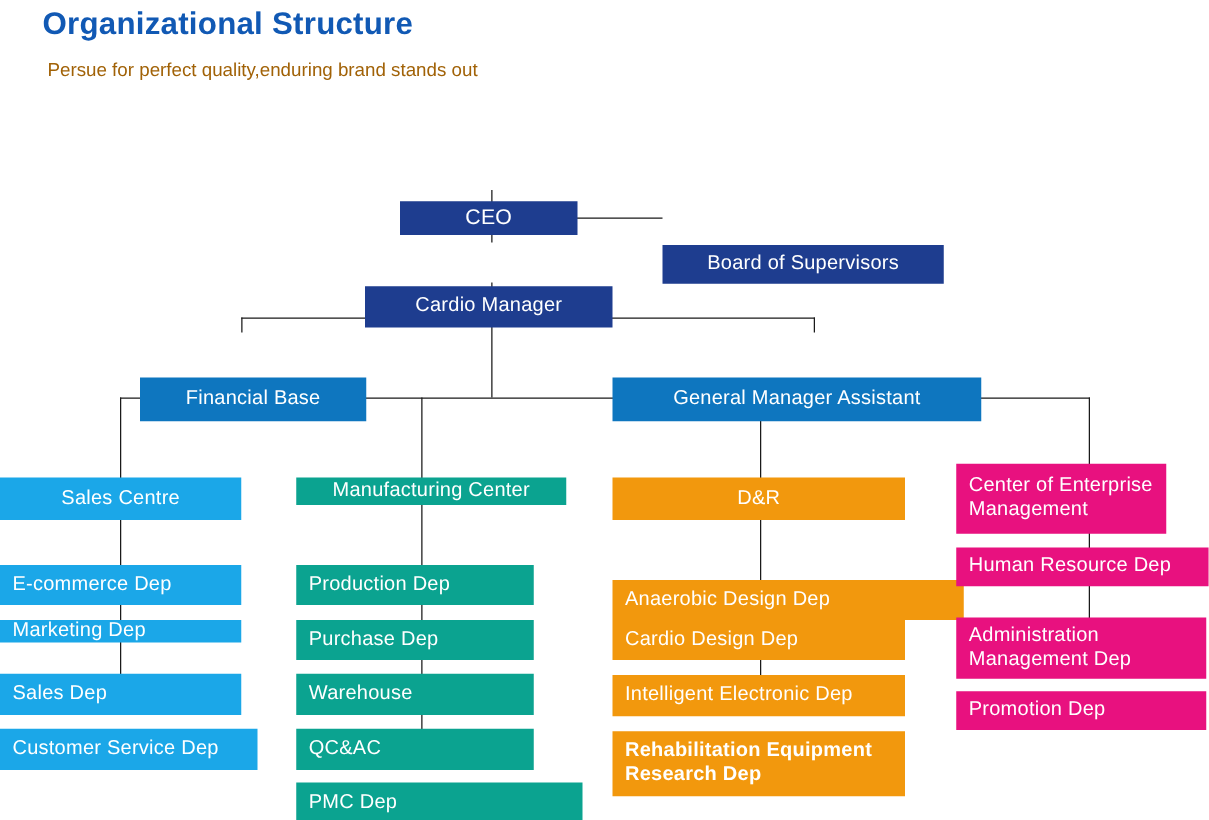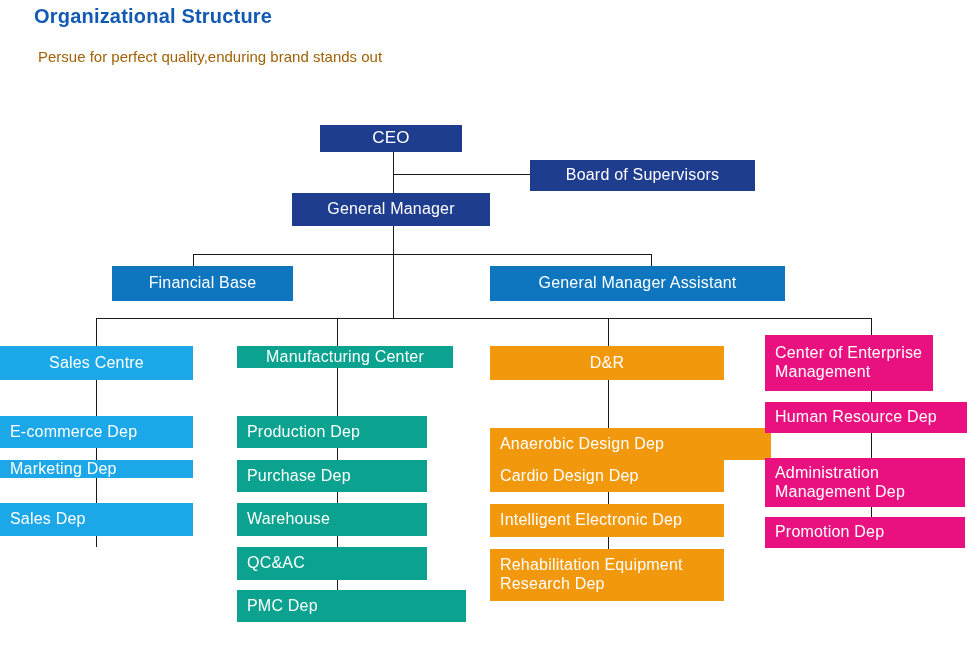--- a/index.html
+++ b/index.html
@@ -1,32 +1,32 @@
 <!DOCTYPE html>
 <html style="--title-blue: #1159b4; --navy: #1e3d8f; --blue: #0e76bf; --light-blue: #1ba7e8; --teal: #0ba390; --orange: #f2980d; --pink: #e8117f; --line: #1a1a1a;"><head>
 <meta charset="utf-8">
 <style>
   html,body{margin:0;padding:0;background:#fff;}
   .canvas{
     position:relative;width:967px;height:656px;background:#ffffff;
     font-family:"Liberation Sans","DejaVu Sans",sans-serif;overflow:hidden;
   }
   .page-title{
-    position:absolute;left:34px;top:5px;font-size:20px;font-weight:bold;
+    position:absolute;left:34px;top:5px;font-size:25px;font-weight:bold;
     color:var(--title-blue,#1159b4);letter-spacing:0.2px;
   }
   .page-subtitle{
     position:absolute;left:38px;top:48px;font-size:15px;color:#a16207;
   }
   .line{position:absolute;background:var(--line,#1a1a1a);z-index:1;}
   .hline{height:1px;}
   .vline{width:1px;}
   .node{
     position:absolute;z-index:2;color:#ffffff;font-size:16px;letter-spacing:0.2px;
-    display:flex;align-items:center;box-sizing:border-box;line-height:1.18;
+    display:flex;align-items:center;box-sizing:border-box;line-height:1.18;margin-top:36px;
   }
   .center{justify-content:center;text-align:center;}
   .leftpad{padding-left:10px;padding-right:6px;justify-content:flex-start;text-align:left;}
   .navy{background:var(--navy,#1e3d8f);}
   .blue{background:var(--blue,#0e76bf);}
   .lightblue{background:var(--light-blue,#1ba7e8);}
   .teal{background:var(--teal,#0ba390);}
   .orange{background:var(--orange,#f2980d);}
   .pink{background:var(--pink,#e8117f);}
 
@@ -53,21 +53,21 @@
   .b-m1{left:237px;top:416px;width:190px;height:32px;}
   .b-m2{left:237px;top:460px;width:190px;height:32px;}
   .b-m3{left:237px;top:503px;width:190px;height:33px;}
   .b-m4{left:237px;top:547px;width:190px;height:33px;}
   .b-m5{left:237px;top:590px;width:229px;height:32px;}
 
   
   .b-d1{left:490px;top:428px;width:281px;height:32px;}
   .b-d2{left:490px;top:460px;width:234px;height:32px;}
   .b-d3{left:490px;top:504px;width:234px;height:33px;}
-  .b-d4{left:490px;top:549px;width:234px;height:52px;}
+  .b-d4{left:490px;top:549px;width:234px;height:52px;font-weight:bold;}
 
   
   .b-c1{left:765px;top:402px;width:224px;height:31px;}
   .b-c2{left:765px;top:458px;width:200px;height:49px;}
   .b-c3{left:765px;top:517px;width:200px;height:31px;}
 
   
   .l-ceo-v{left:393px;top:152px;height:42px;}
   .l-board-h{left:393px;top:174px;width:137px;}
   .l-gm-v{left:393px;top:226px;height:92px;}
@@ -95,32 +95,33 @@
   <div class="line vline l-fb-v"></div>
   <div class="line vline l-gma-v"></div>
   <div class="line hline l-br2-h"></div>
   <div class="line vline l-col1-v"></div>
   <div class="line vline l-col2-v"></div>
   <div class="line vline l-col3-v"></div>
   <div class="line vline l-col4-v"></div>
 
   <div class="node navy center b-ceo">CEO</div>
   <div class="node navy center b-board">Board of Supervisors</div>
-  <div class="node navy center b-gm">General Manager</div>
+  <div class="node navy center b-gm">Cardio Manager</div>
   <div class="node blue center b-fb">Financial Base</div>
   <div class="node blue center b-gma">General Manager Assistant</div>
 
   <div class="node lightblue center b-sales-h">Sales Centre</div>
   <div class="node teal center b-mfg-h">Manufacturing Center</div>
   <div class="node orange center b-dr-h">D&amp;R</div>
   <div class="node pink leftpad b-cem-h">Center of Enterprise Management</div>
 
   <div class="node lightblue leftpad b-s1">E-commerce Dep</div>
   <div class="node lightblue leftpad b-s2">Marketing Dep</div>
   <div class="node lightblue leftpad b-s3">Sales Dep</div>
+  <div class="node lightblue leftpad b-s4">Customer Service Dep</div>
 
   <div class="node teal leftpad b-m1">Production Dep</div>
   <div class="node teal leftpad b-m2">Purchase Dep</div>
   <div class="node teal leftpad b-m3">Warehouse</div>
   <div class="node teal leftpad b-m4">QC&amp;AC</div>
   <div class="node teal leftpad b-m5">PMC Dep</div>
 
   <div class="node orange leftpad b-d1">Anaerobic Design Dep</div>
   <div class="node orange leftpad b-d2">Cardio Design Dep</div>
   <div class="node orange leftpad b-d3">Intelligent Electronic Dep</div>

